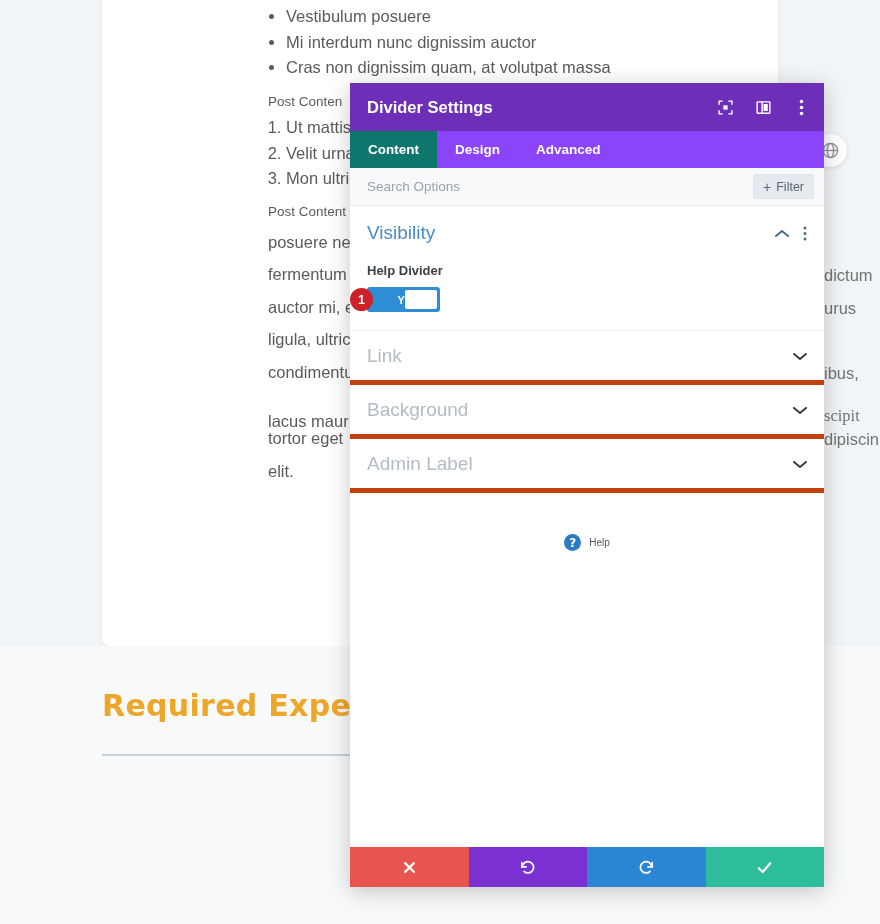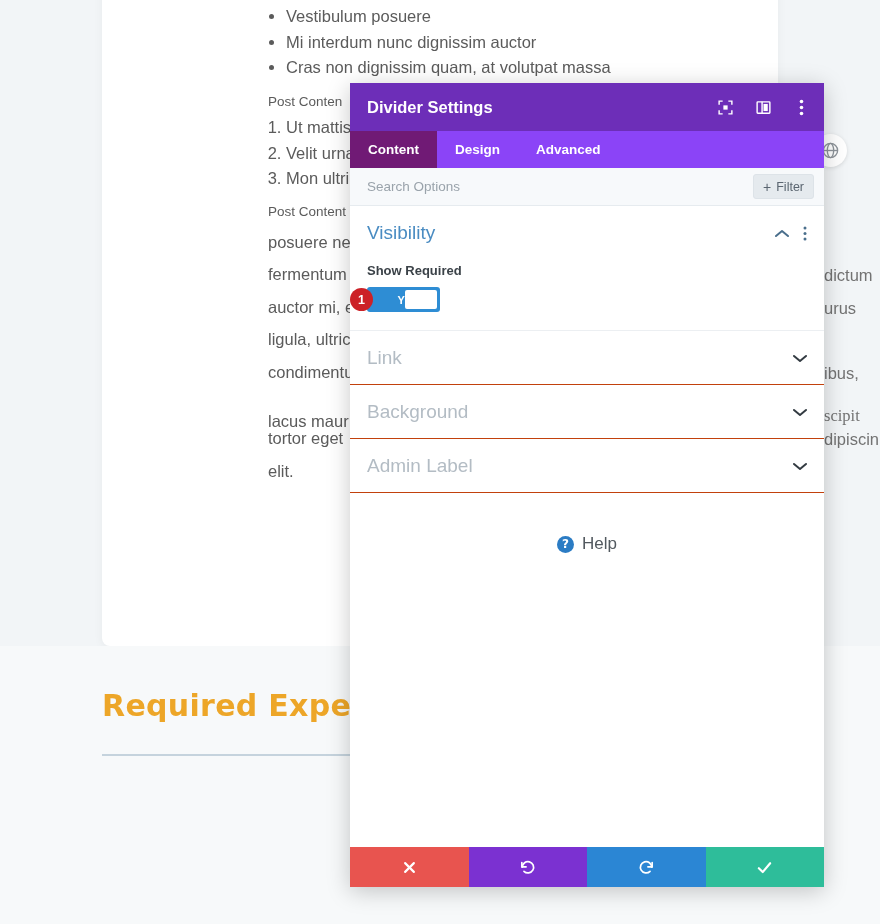--- a/index.html
+++ b/index.html
@@ -159,21 +159,21 @@
   .tab {
     display: flex;
     align-items: center;
     justify-content: center;
     color: #ffffff;
     font-size: 13.5px;
     font-weight: bold;
     cursor: pointer;
     padding: 0 18px;
   }
-  .tab.active { background: #701a75; }
+  .tab.active { background: #0f766e; }
 
   .searchbar {
     height: 38px;
     background: #f7f9fb;
     border-bottom: 1px solid #e6ebef;
     display: flex;
     align-items: center;
     padding: 0 10px 0 17px;
     flex: 0 0 auto;
   }
@@ -277,21 +277,21 @@
     font-size: 12.5px;
     font-weight: bold;
     display: flex;
     align-items: center;
     justify-content: center;
     z-index: 5;
   }
 
   .section-closed {
     height: 54px;
-    border-bottom: 1px solid #c2410c;
+    border-bottom: 5px solid #c2410c;
     display: flex;
     align-items: center;
     padding: 0 17px;
     cursor: pointer;
   }
   .section-title-closed {
     flex: 1;
     font-size: 19px;
     color: #b3bcc4;
   }
@@ -309,21 +309,21 @@
     border-radius: 50%;
     background: #2b7cc4;
     color: #fff;
     font-size: 12px;
     font-weight: bold;
     display: flex;
     align-items: center;
     justify-content: center;
     font-family: "DejaVu Sans", sans-serif;
   }
-  .help-text { font-size: 17px; color: #52595f; text-align: right; }
+  .help-text { font-size: 10px; color: #52595f; text-align: right; }
 
   .action-bar {
     height: 40px;
     display: flex;
     flex: 0 0 auto;
   }
   .act {
     flex: 1;
     display: flex;
     align-items: center;
@@ -444,21 +444,21 @@
             <span class="chev-dn">
               <svg width="4" height="15" viewBox="0 0 4 15">
                 <circle cx="2" cy="2" r="1.5" fill="#4a6f8c"></circle>
                 <circle cx="2" cy="7.5" r="1.5" fill="#4a6f8c"></circle>
                 <circle cx="2" cy="13" r="1.5" fill="#4a6f8c"></circle>
               </svg>
             </span>
           </div>
         </div>
 
-        <div class="field-label">Show Required</div>
+        <div class="field-label">Help Divider</div>
 
         <div class="toggle-wrap">
           <div class="num-badge">1</div>
           <div class="toggle">
             <span class="toggle-text">YES</span>
             <span class="toggle-knob"></span>
           </div>
         </div>
       </div>
 

